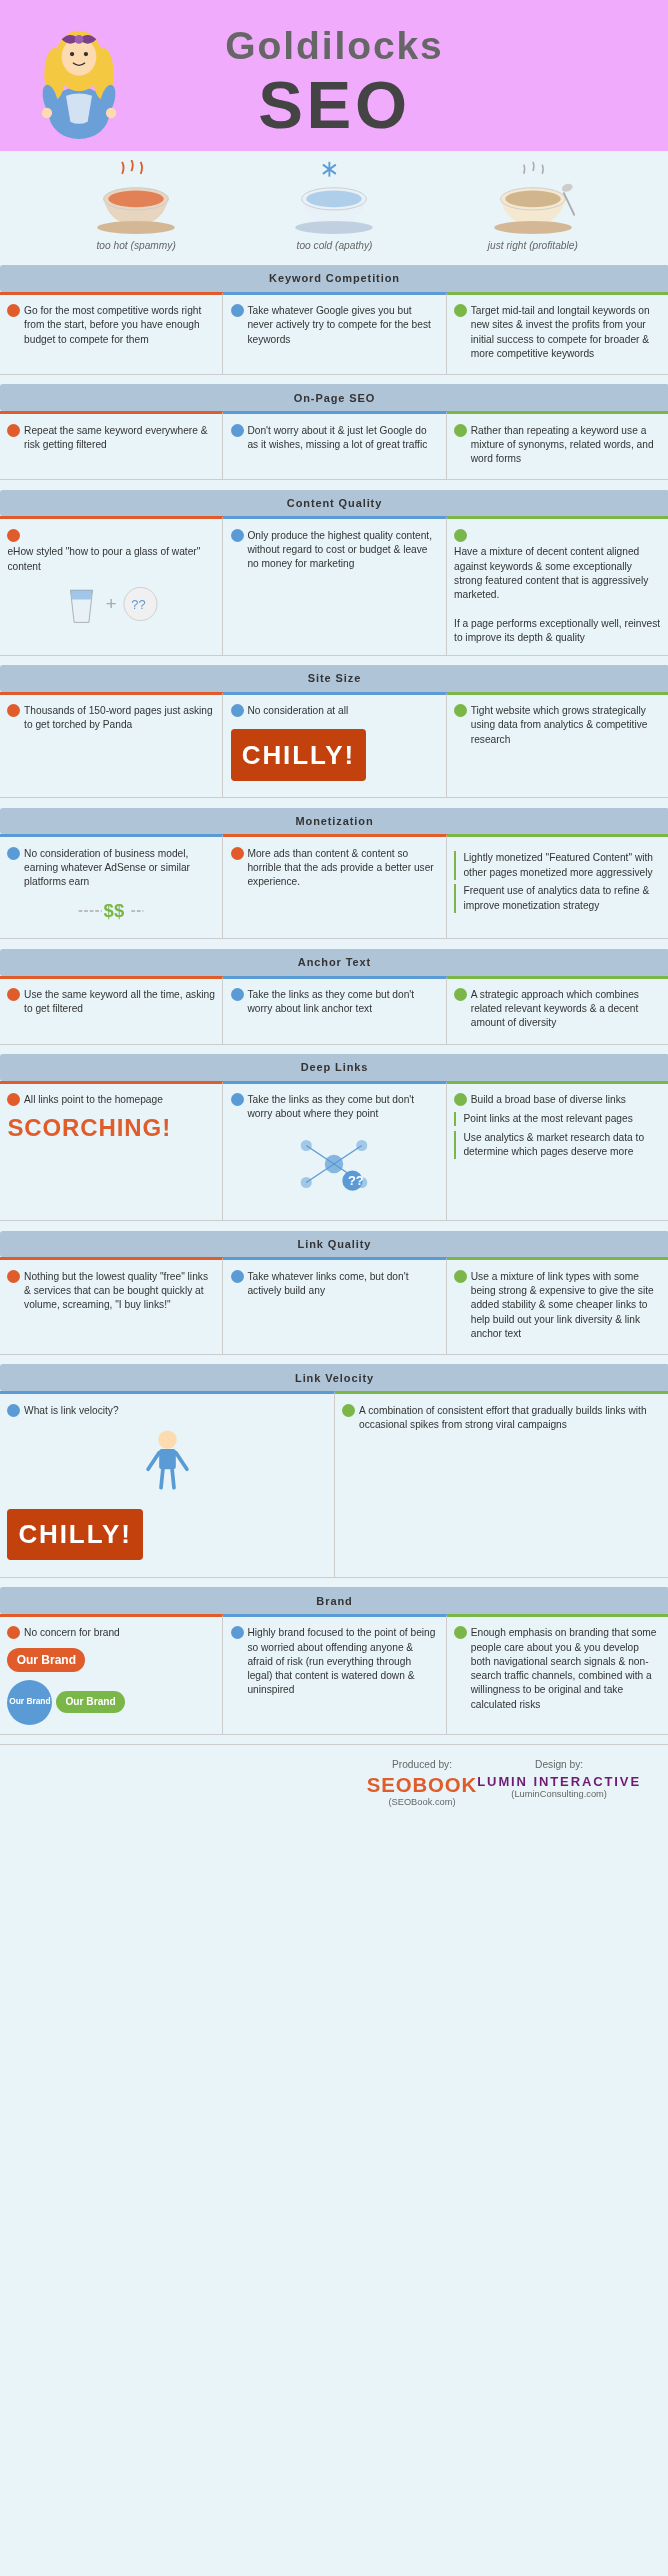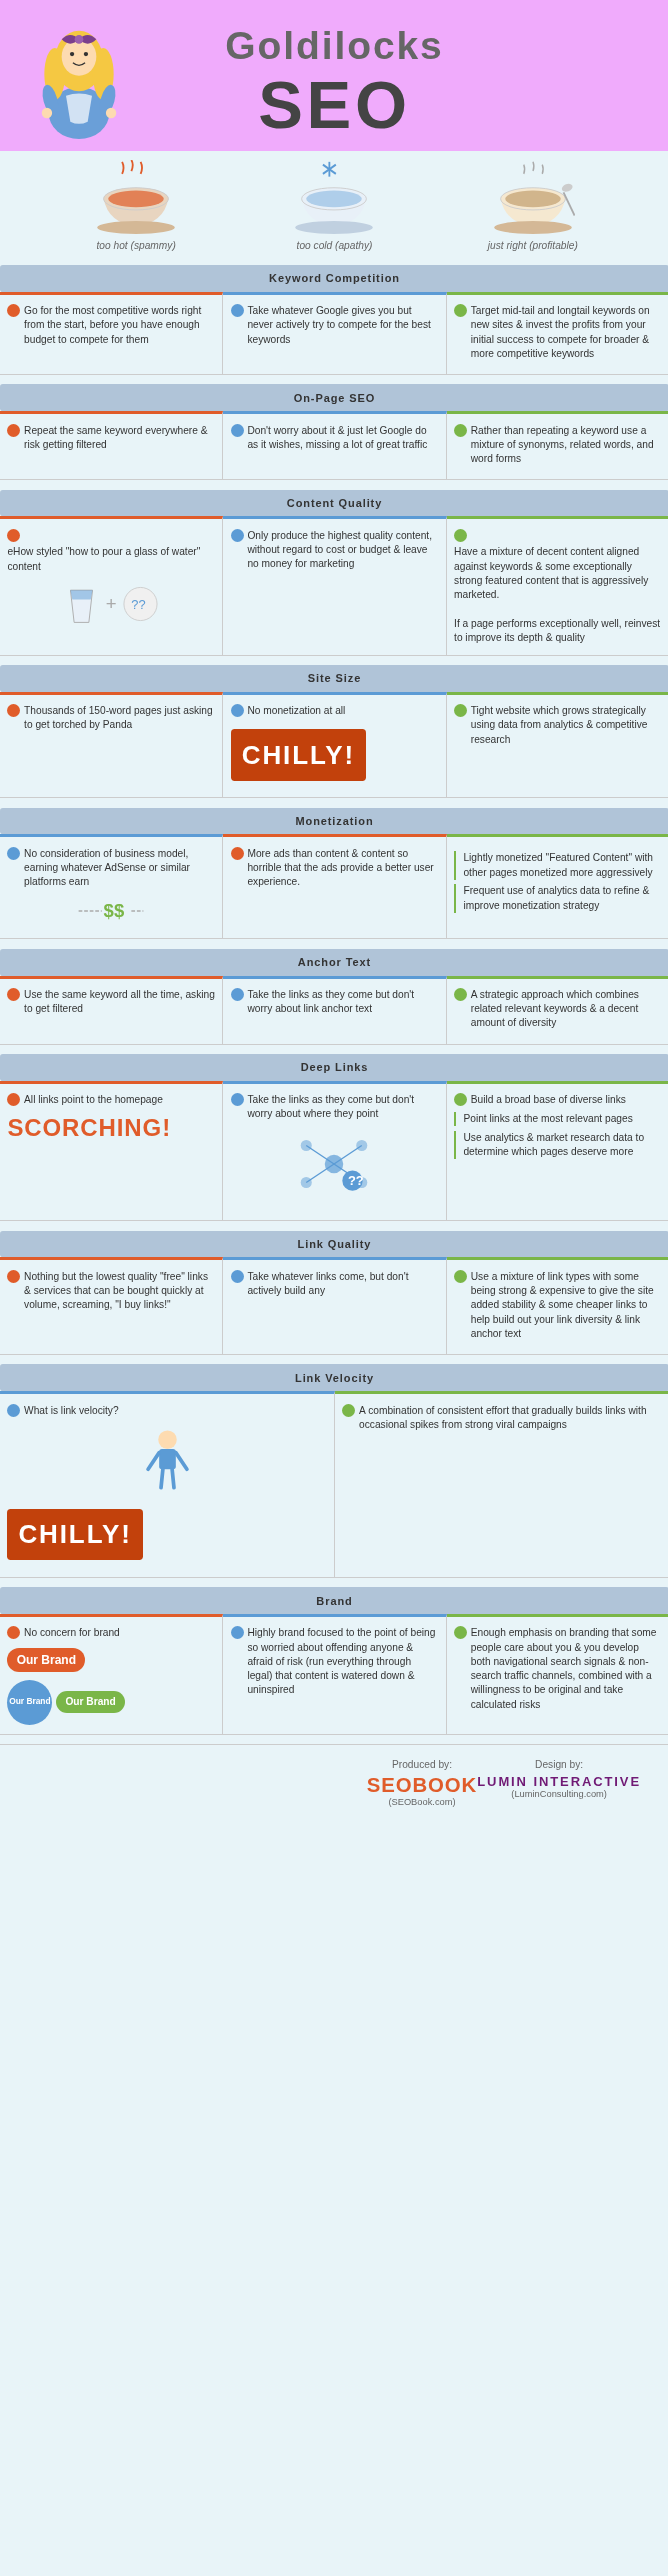--- a/index.html
+++ b/index.html
@@ -357,21 +357,21 @@
 <div class="three-col">
   <div class="col col-hot">
     <div class="col-header-row">
       <span class="col-indicator ind-hot"></span>
       <span>Thousands of 150-word pages just asking to get torched by Panda</span>
     </div>
   </div>
   <div class="col col-cold">
     <div class="col-header-row">
       <span class="col-indicator ind-cold"></span>
-      <span>No monetization at all</span>
+      <span>No consideration at all</span>
     </div>
     <div class="chilly-badge">CHILLY!</div>
   </div>
   <div class="col col-right">
     <div class="col-header-row">
       <span class="col-indicator ind-right"></span>
       <span>Tight website which grows strategically using data from analytics &amp; competitive research</span>
     </div>
   </div>
 </div>

